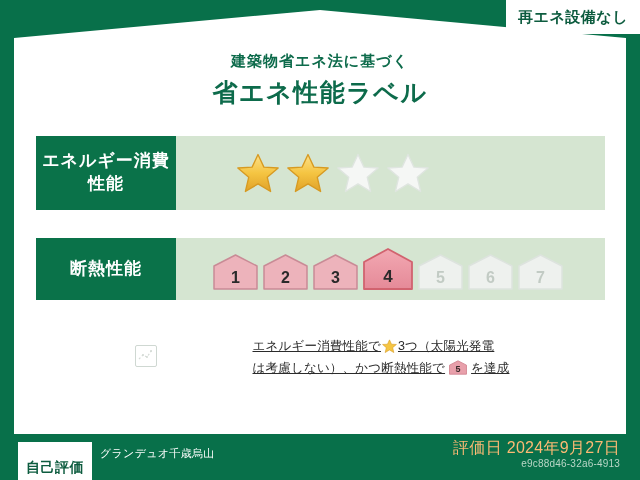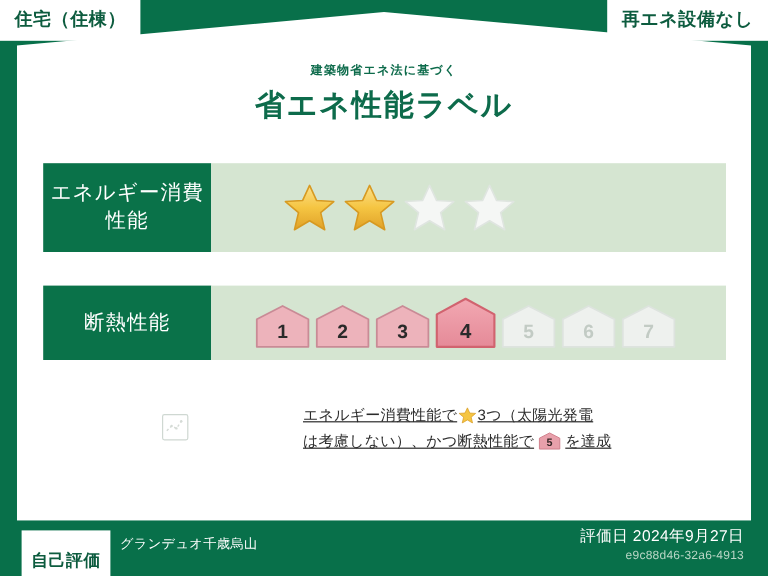--- a/index.html
+++ b/index.html
@@ -22,37 +22,37 @@
 
   
   .body-sheet{
     position:absolute;left:14px;right:14px;top:10px;bottom:46px;
     background:#ffffff;
     clip-path:polygon(50% 0%, 100% 28px, 100% 100%, 0% 100%, 0% 28px);
   }
 
   .title-wrap{position:absolute;left:0;right:0;top:52px;text-align:center;}
   .title-sub{
-    color:#0d6b4b;font-size:10px;font-weight:bold;letter-spacing:1px;
+    color:#0d6b4b;font-size:15px;font-weight:bold;letter-spacing:1px;
     margin-bottom:5px;
   }
   .title-main{
     color:#0d6b4b;font-size:25px;font-weight:bold;letter-spacing:1.5px;
   }
 
   
   .row{
     position:absolute;left:36px;right:35px;height:74px;display:flex;
   }
   .row.energy{top:136px;}
   .row.insul{top:238px;height:62px;}
   .row-label{
     width:140px;background:#0a7249;color:#ffffff;
     display:flex;align-items:center;justify-content:center;
-    font-size:17px;font-weight:normal;line-height:1.35;text-align:center;
+    font-size:17px;font-weight:bold;line-height:1.35;text-align:center;
     letter-spacing:1px;flex:0 0 140px;
   }
   .row-value{
     flex:1;background:#d5e5d1;display:flex;align-items:center;
     padding-left:60px;box-sizing:border-box;
   }
   .row.insul .row-value{padding-left:36px;}
 
   
   .star{
@@ -107,34 +107,33 @@
   .footer{position:absolute;left:0;right:0;bottom:0;height:46px;}
   .self-eval{
     position:absolute;left:18px;top:8px;background:#ffffff;color:#0d5c3f;
     font-weight:bold;font-size:14px;padding:17px 8px;letter-spacing:.5px;
   }
   .bldg-name{
     position:absolute;left:100px;top:12px;color:#ffffff;font-size:11px;
     letter-spacing:.3px;
   }
   .eval-date{
-    position:absolute;right:20px;top:4px;color:#ffffff;font-size:13px;
+    position:absolute;right:20px;top:4px;color:#fdba74;font-size:16px;
     text-align:right;letter-spacing:.3px;
   }
   .eval-id{
     position:absolute;right:20px;top:24px;color:#b9d6c6;font-size:10px;
     text-align:right;letter-spacing:.2px;
   }
 </style>
 </head>
 <body>
 
 <div class="label-root">
 
-  <div class="corner-tag left">住宅（住棟）</div>
   <div class="corner-tag right">再エネ設備なし</div>
 
   <div class="body-sheet"></div>
 
   <div class="title-wrap">
     <div class="title-sub">建築物省エネ法に基づく</div>
     <div class="title-main">省エネ性能ラベル</div>
   </div>
 
   <div class="row energy">

